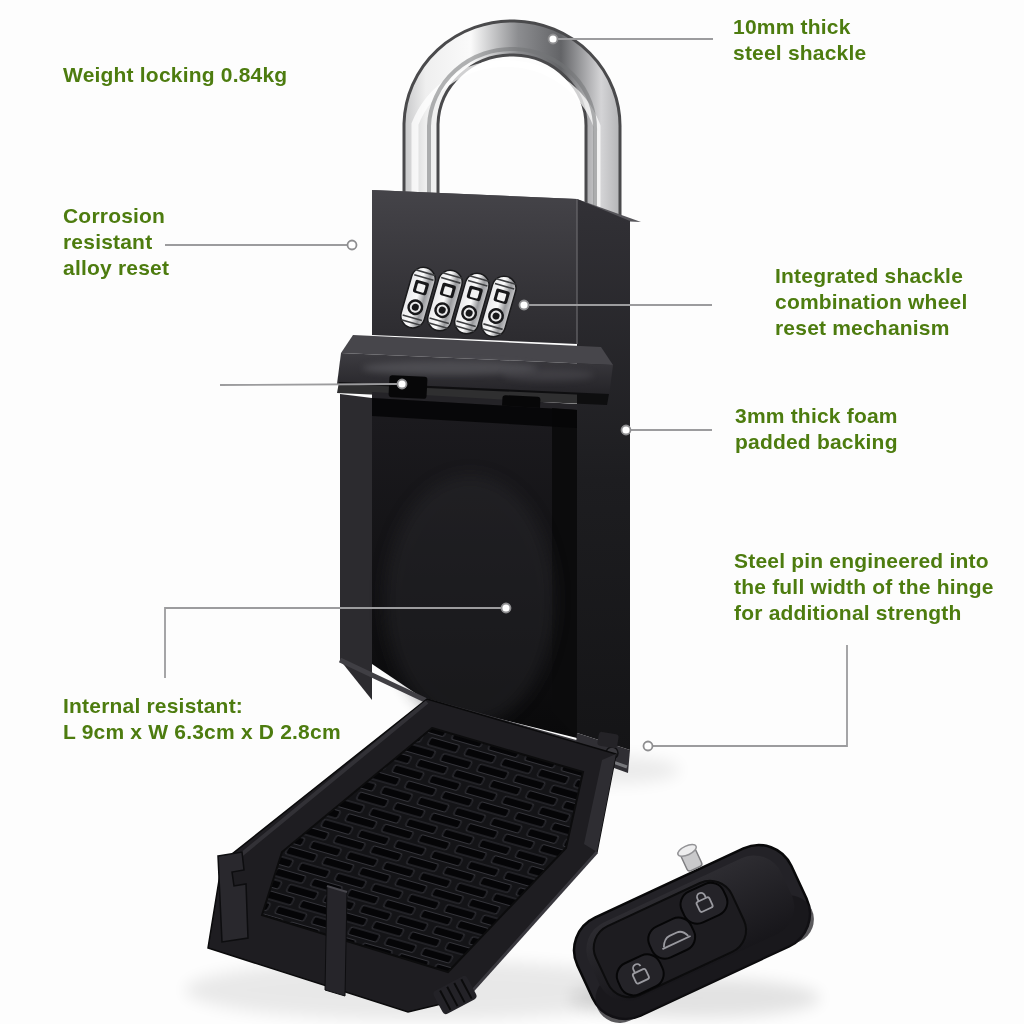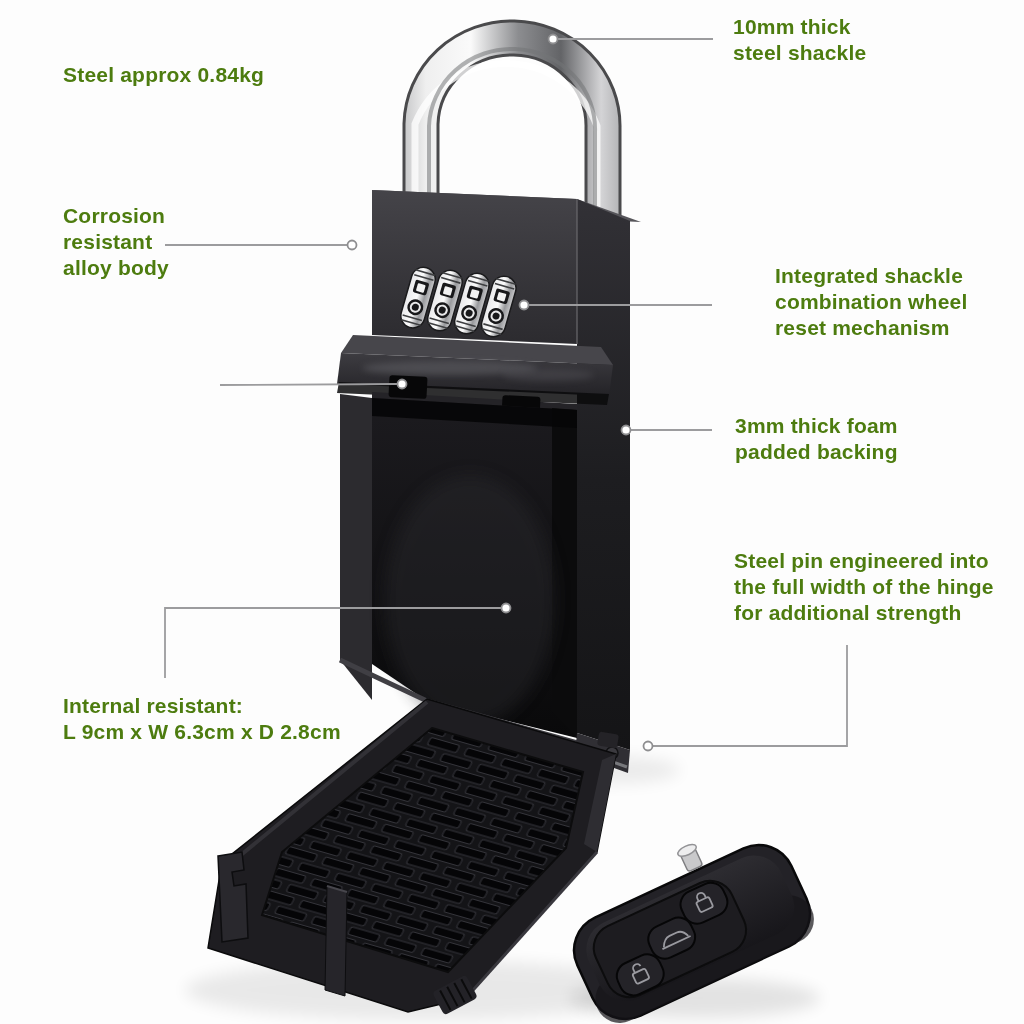--- a/index.html
+++ b/index.html
@@ -220,29 +220,29 @@
       <circle cx="553" cy="39" r="4.5"></circle>
       <circle cx="352" cy="245" r="4.5"></circle>
       <circle cx="402" cy="384" r="4.5"></circle>
       <circle cx="524" cy="305" r="4.5"></circle>
       <circle cx="626" cy="430" r="4.5"></circle>
       <circle cx="648" cy="746" r="4.5"></circle>
       <circle cx="506" cy="608" r="4.5"></circle>
     </g>
   </svg>
 
-  <div class="label" style="left:63px;top:62px;">Steel approx 0.84kg</div>
+  <div class="label" style="left:63px;top:62px;">Weight locking 0.84kg</div>
   <div class="label" style="left:733px;top:14px;">10mm thick
 steel shackle</div>
   <div class="label" style="left:63px;top:203px;">Corrosion
 resistant
-alloy body</div>
+alloy reset</div>
   <div class="label" style="left:775px;top:263px;">Integrated shackle
 combination wheel
 reset mechanism</div>
-  <div class="label" style="left:735px;top:413px;">3mm thick foam
+  <div class="label" style="left:735px;top:403px;">3mm thick foam
 padded backing</div>
   <div class="label" style="left:718px;top:548px;margin-left:16px;">Steel pin engineered into
 the full width of the hinge
 for additional strength</div>
   <div class="label" style="left:63px;top:693px;">Internal resistant:
 L 9cm x W 6.3cm x D 2.8cm</div>
 </div>
 
 </body></html>

